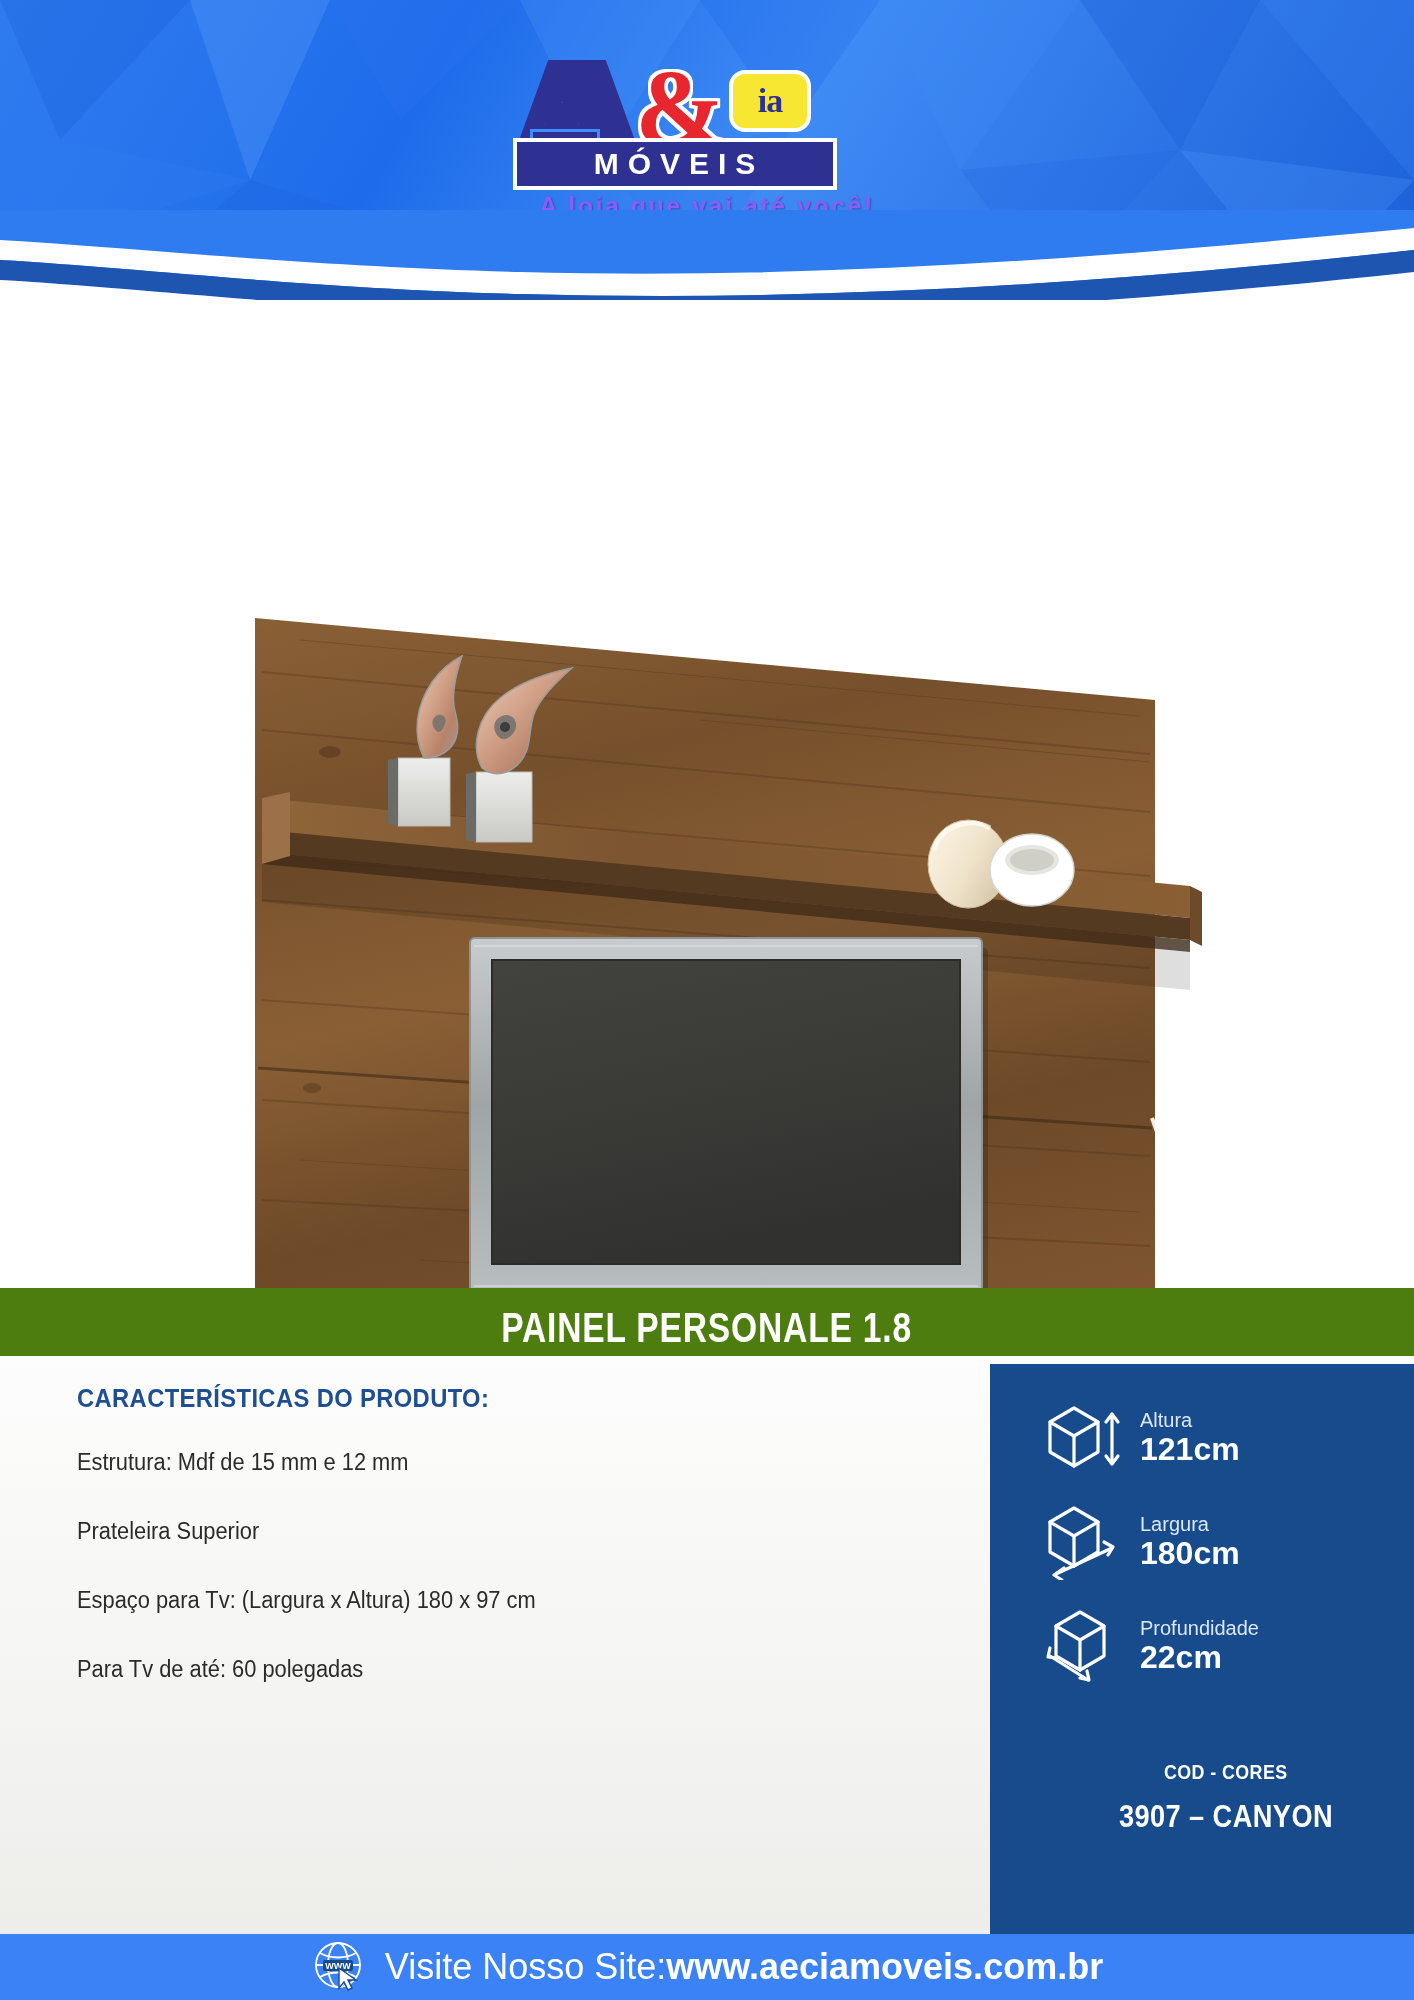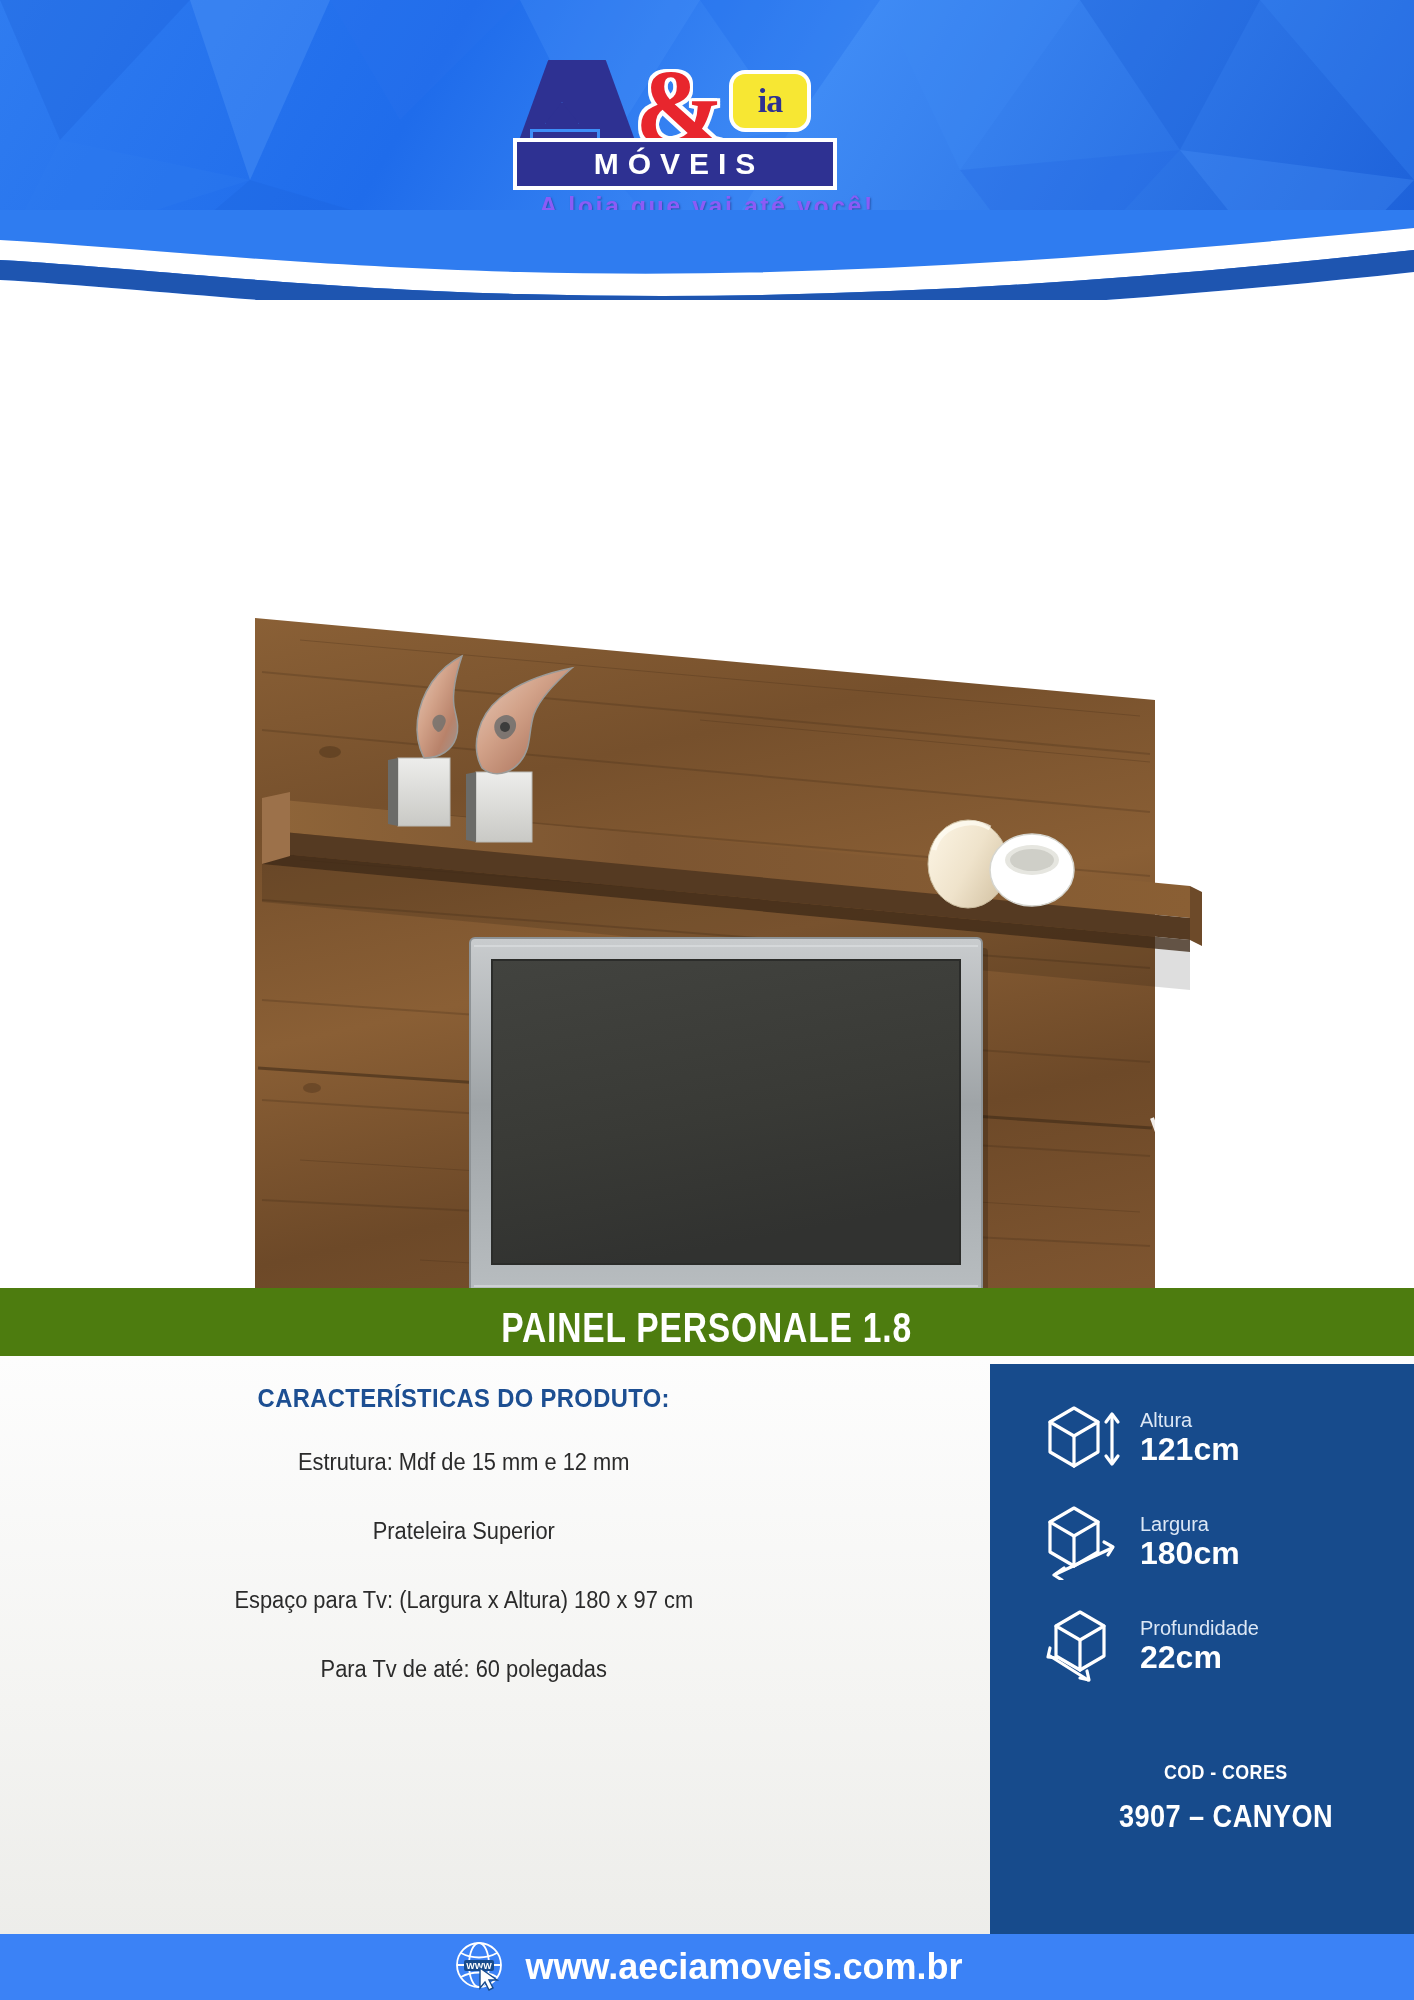--- a/index.html
+++ b/index.html
@@ -95,21 +95,21 @@
     letter-spacing:1px;
     transform:scaleX(.80); transform-origin:center;
     font-family:"Liberation Sans", sans-serif;
   }
 
   
   .body-area {
     position:absolute; left:0; top:1356px; width:1414px; height:578px;
     background:linear-gradient(180deg,#fdfdfd 0%,#f4f4f2 60%,#ededea 100%);
   }
-  .features { position:absolute; left:60px; top:28px; width:850px;text-align:center; }
+  .features { position:absolute; left:77px; top:28px; width:850px; }
   .features h2 {
     color:#1D4F92; font-size:25px; font-weight:bold; letter-spacing:.4px;
     margin-bottom:36px;
     transform:scaleX(.95); transform-origin:left;
   }
   .feature-line {
     color:#2b2b2b; font-size:23px; margin-bottom:42px;
     transform:scaleX(.95); transform-origin:left;
   }
 
@@ -419,15 +419,16 @@
         <line x1="5" y1="27" x2="49" y2="27"></line>
         <path d="M9,15 C20,21 34,21 45,15"></path>
         <path d="M9,39 C20,33 34,33 45,39"></path>
       </g>
       <rect x="12" y="22" width="30" height="11" rx="2" fill="#174B8C"></rect>
       <text x="27" y="31" font-family="Liberation Sans, sans-serif" font-size="9" font-weight="bold" fill="#ffffff" text-anchor="middle">WWW</text>
       <g fill="#ffffff" stroke="#174B8C" stroke-width="1.4">
         <polygon points="28,30 28,50 33,44 37,52 41,50 37,42 45,42"></polygon>
       </g>
     </svg>
+    <span class="footer-text">Visite Nosso Site: </span>
     <span class="footer-url">www.aeciamoveis.com.br</span>
   </div>
 </div>
 
 </body></html>

